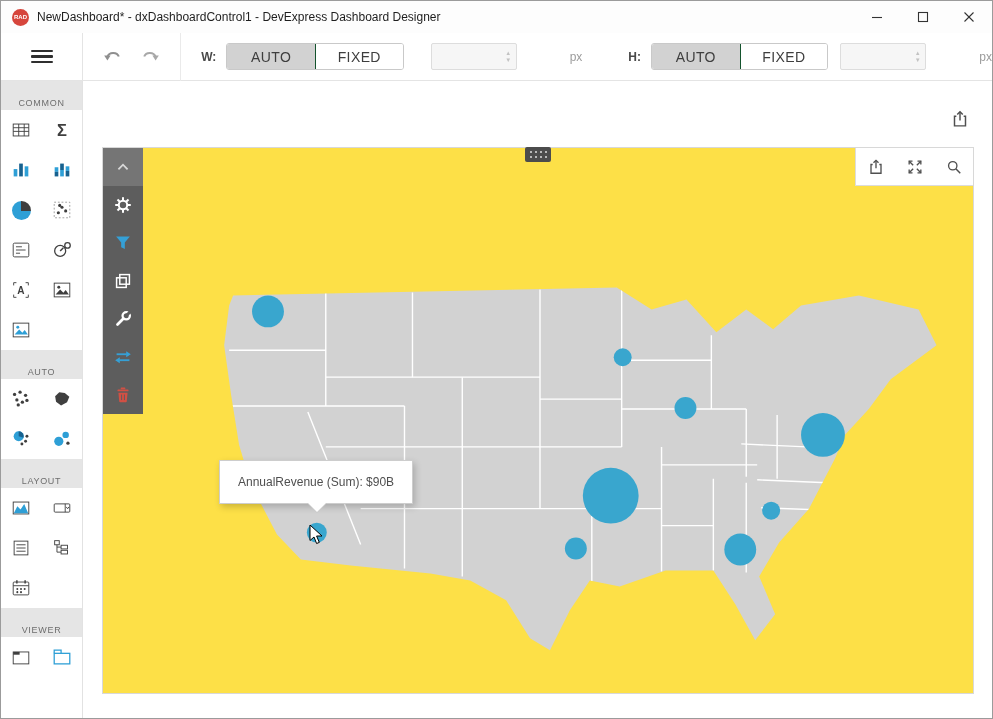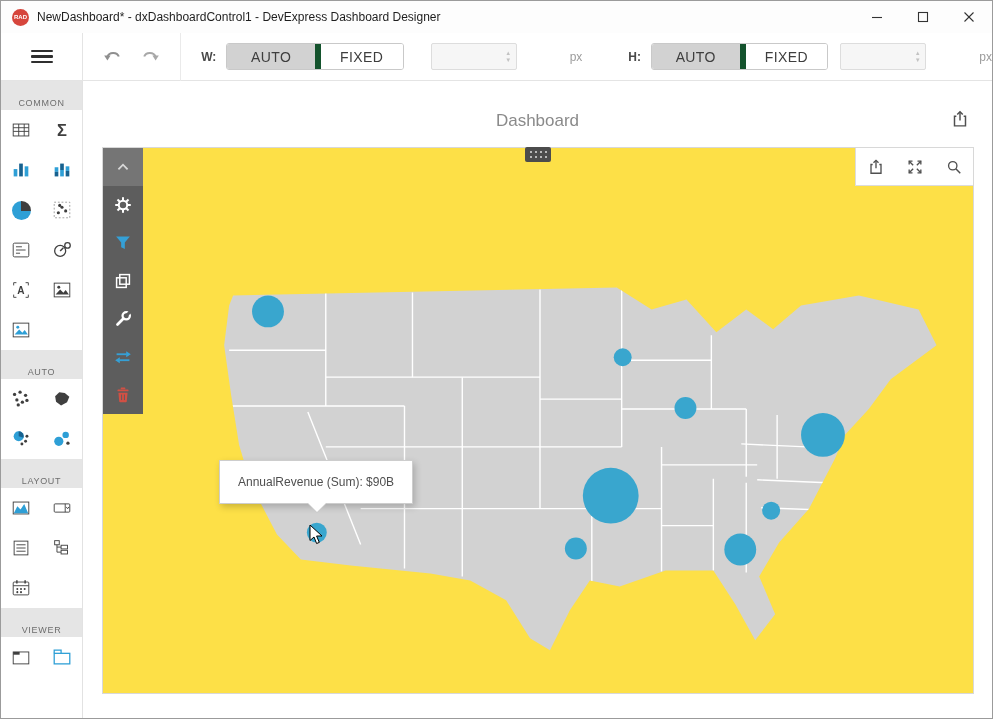--- a/index.html
+++ b/index.html
@@ -19,21 +19,21 @@
   .hamburger-box { width: 82px; height: 48px; display: flex; align-items: center; justify-content: center;
                    border-right: 1px solid #e4e4e4; flex-shrink: 0; }
   .hamburger span { display: block; width: 22px; height: 2.5px; background: #2f2f2f; margin: 3px 0; border-radius: 1px; }
   .tb-btn { width: 38px; height: 38px; display: flex; align-items: center; justify-content: center; }
   .tb-sep { width: 1px; height: 48px; background: #eaeaea; }
   .dim-label { font-size: 12px; color: #4a4a4a; font-weight: 600; }
   .segmented { display: flex; border: 1px solid #c9c9c9; border-radius: 3px; overflow: hidden; height: 27px; background:#fff; }
   .seg-btn { width: 91px; font-size: 14px; display: flex; align-items: center; justify-content: center;
              color: #3e3e3e; background: #fff; letter-spacing: .4px; cursor: default; }
   .seg-btn.selected { background: #d2d2d2; }
-  .seg-btn + .seg-btn { border-left: 6px solid #14532d; }
+  .seg-btn + .seg-btn { border-left: 1px solid #14532d; }
   .spinner { width: 86px; height: 27px; border: 1px solid #ddd; background: #f6f6f6; border-radius: 2px; display: flex; }
   .spinner input { flex: 1; border: none; background: transparent; min-width: 0; font-family: inherit; }
   .spin-arrows { width: 15px; display: flex; flex-direction: column; align-items: center; justify-content: center;
                  color: #c2c2c2; font-size: 6px; line-height: 7px; }
   .px { font-size: 12px; color: #9c9c9c; padding-left: 39px; }
 
   
   .main { display: flex; height: 639px; }
   .sidebar { width: 82px; border-right: 1px solid #e2e2e2; position: relative; background: #fff; flex-shrink: 0; }
   .section-header { background: #e5e5e5; color: #6e6e6e; font-size: 9px; letter-spacing: .7px;
@@ -331,21 +331,20 @@
           <svg width="22" height="22" viewBox="0 0 24 24">
               <rect x="3.5" y="8" width="17" height="11.5" fill="none" stroke="#2e9fd6" stroke-width="1.4"></rect>
               <path d="M3.5,8 V4.5 H11 V8" fill="none" stroke="#2e9fd6" stroke-width="1.4"></path>
             </svg>
         </div>
       </div>
 
     </div>
 
     <div class="canvas">
-      <div class="canvas-title">Dashboard</div>
       <div class="canvas-export">
         <svg width="22" height="22" viewBox="0 0 24 24">
           <path d="M8,9 H6 V19.5 H18 V9 H16" fill="none" stroke="#4f4f4f" stroke-width="1.6"></path>
           <line x1="12" y1="13.5" x2="12" y2="4.5" stroke="#4f4f4f" stroke-width="1.6"></line>
           <polyline points="9,7 12,4 15,7" fill="none" stroke="#4f4f4f" stroke-width="1.6"></polyline>
         </svg>
       </div>
 
       <div class="dash-item">
 

